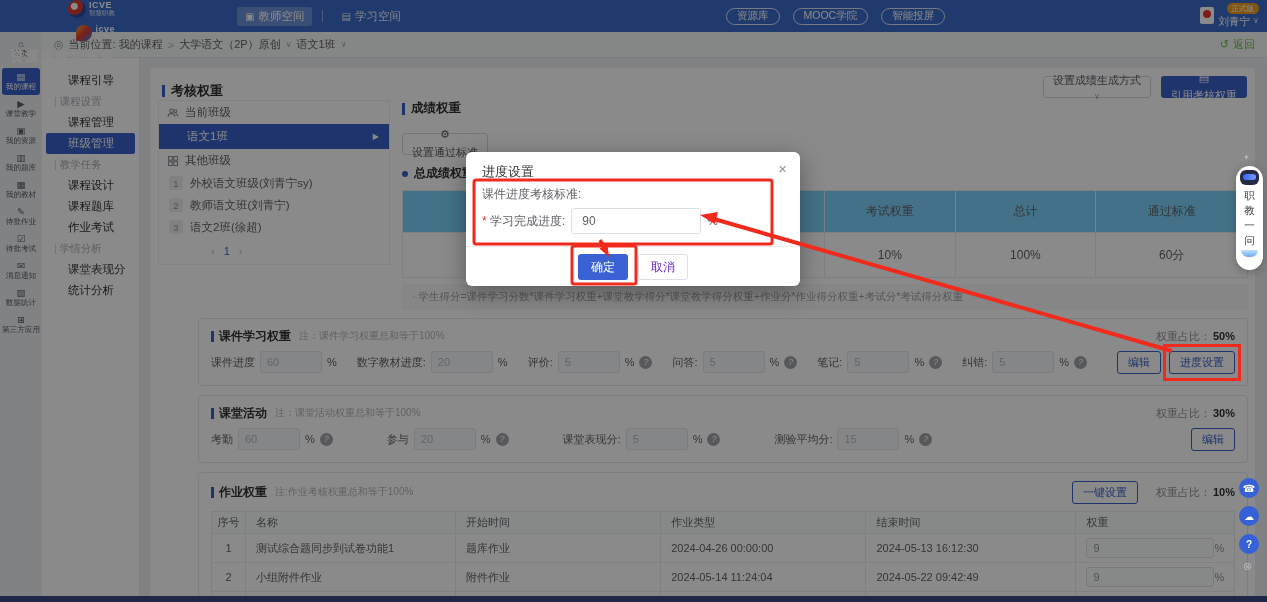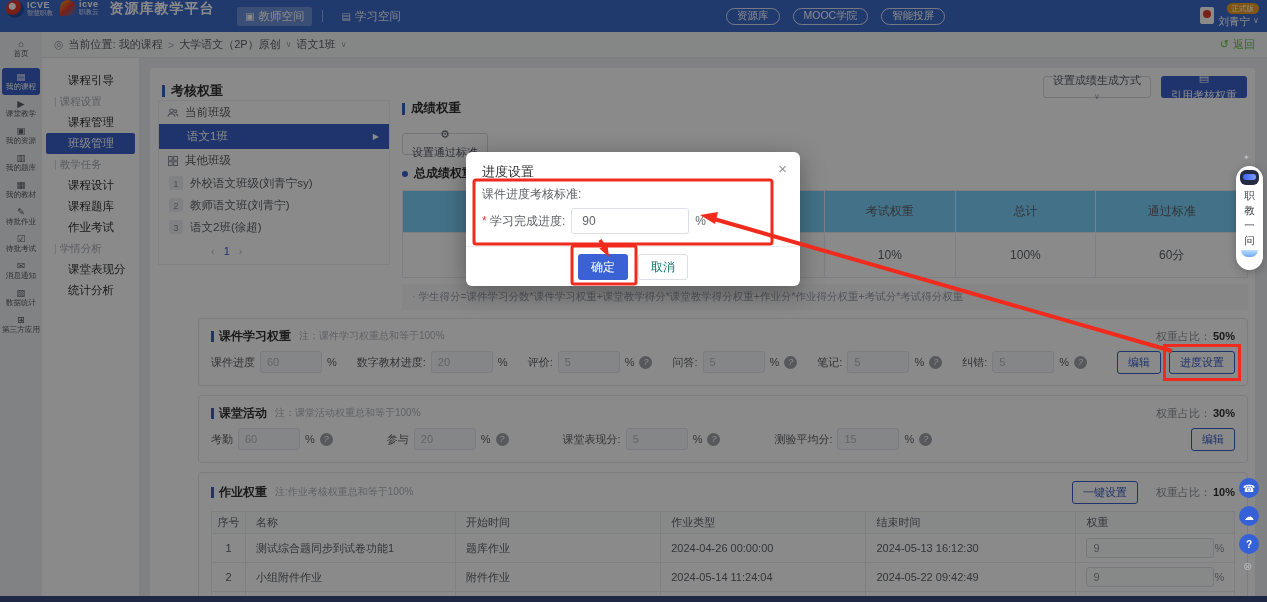--- a/index.html
+++ b/index.html
@@ -1,21 +1,21 @@
 <!DOCTYPE html>
 <html><head>
 <meta charset="utf-8">
 <style>
   *{margin:0;padding:0;box-sizing:border-box;}
   body{background:#444;}
   .stage{position:relative;width:1267px;height:602px;overflow:hidden;background:#edeff2;
          font-family:"Liberation Sans","DejaVu Sans",sans-serif;color:#303133;}
   
   .hdr{position:absolute;left:0;top:0;right:0;height:32px;background:#3d6bcc;z-index:5;}
-  .brand{position:absolute;left:6px;top:0;height:36px;display:flex;align-items:flex-start;gap:7px;}
+  .brand{position:absolute;left:6px;top:0;height:36px;display:flex;align-items:flex-end;gap:7px;flex-direction:column;}
   .swirl{width:18px;height:18px;border-radius:50%;background:radial-gradient(circle at 35% 35%,#fff 0 3px,#e23a2e 4px 8px,#2a4ea0 9px);display:inline-block;}
   .bird{width:16px;height:16px;border-radius:50% 50% 50% 10%;background:linear-gradient(135deg,#f5a623,#e23a2e 50%,#2a7de0);display:inline-block;}
   .ltxt{display:flex;flex-direction:column;line-height:1;color:#fff;}
   .ltxt b{font-size:9px;letter-spacing:.5px;} .ltxt i{font-style:normal;font-size:6.5px;opacity:.9;}
   .ptitle{color:#fff;font-size:14px;font-weight:bold;letter-spacing:1px;margin-left:4px;}
   .hnav{position:absolute;left:237px;top:0;height:32px;display:flex;align-items:center;gap:10px;color:#fff;font-size:11.5px;}
   .hbtn{display:flex;align-items:center;gap:4px;padding:2px 8px;border-radius:2px;cursor:pointer;}
   .hbtn .ic{font-size:10px;}
   .hbtn.on{background:rgba(255,255,255,.25);}
   .hbtn.off{opacity:.9;}
@@ -118,27 +118,27 @@
   .bstrip{position:absolute;left:0;bottom:0;right:0;height:6px;background:#39497e;z-index:10;}
   .dim{position:absolute;inset:0;background:rgba(0,0,0,.46);z-index:50;}
   
   .modal{position:absolute;left:466px;top:152px;width:334px;height:134px;background:#fff;border-radius:6px;
          box-shadow:0 6px 24px rgba(0,0,0,.35);z-index:60;}
   .mtitle{position:absolute;left:16px;top:11px;font-size:13px;color:#303133;}
   .mclose{position:absolute;right:13px;top:8px;font-size:15px;color:#909399;cursor:pointer;}
   .mlabel{position:absolute;left:16px;top:34px;font-size:12px;color:#606266;}
   .mfield{position:absolute;left:16px;top:56px;display:flex;align-items:center;gap:6px;font-size:12px;color:#606266;}
   .req:before{content:"* ";color:#e23a2e;}
-  .minp{width:118px;height:26px;border:1px solid #dcdfe6;border-radius:3px;font-size:12px;color:#606266;
+  .minp{width:130px;height:26px;border:1px solid #dcdfe6;border-radius:3px;font-size:12px;color:#606266;
         padding:0 10px;font-family:inherit;}
   .mfoot{position:absolute;left:0;right:0;bottom:0;height:40px;border-top:1px solid #ececec;
          display:flex;justify-content:center;gap:10px;padding-top:7px;}
   .mbtn{width:50px;height:26px;border-radius:3px;font-size:12px;display:flex;align-items:center;justify-content:center;cursor:pointer;}
   .mok{background:#3a62d4;color:#fff;}
-  .mcancel{border:1px solid #dcdfe6;color:#0f766e;background:#fff;}
+  .mcancel{border:1px solid #dcdfe6;color:#6d28d9;background:#fff;}
   
   .anno{position:absolute;inset:0;z-index:70;pointer-events:none;}
   
   .assistant{position:absolute;left:1236px;top:166px;width:27px;height:104px;background:#fff;border-radius:14px;
              box-shadow:0 2px 8px rgba(0,0,0,.25);z-index:80;display:flex;flex-direction:column;align-items:center;padding-top:4px;}
   .bothead{width:19px;height:15px;background:#262b44;border-radius:6px;position:relative;margin-bottom:3px;}
   .bothead:after{content:"";position:absolute;left:3px;top:4px;width:13px;height:6px;border-radius:3px;
                  background:linear-gradient(90deg,#3a62ff,#7a9bff);}
   .vtxt{font-size:10.5px;color:#3c3f45;line-height:15px;text-align:center;white-space:pre-line;}
   .wave{width:17px;height:7px;margin-top:2px;border-radius:0 0 9px 9px;background:linear-gradient(180deg,#bfe0ff,#6da9f0);}

